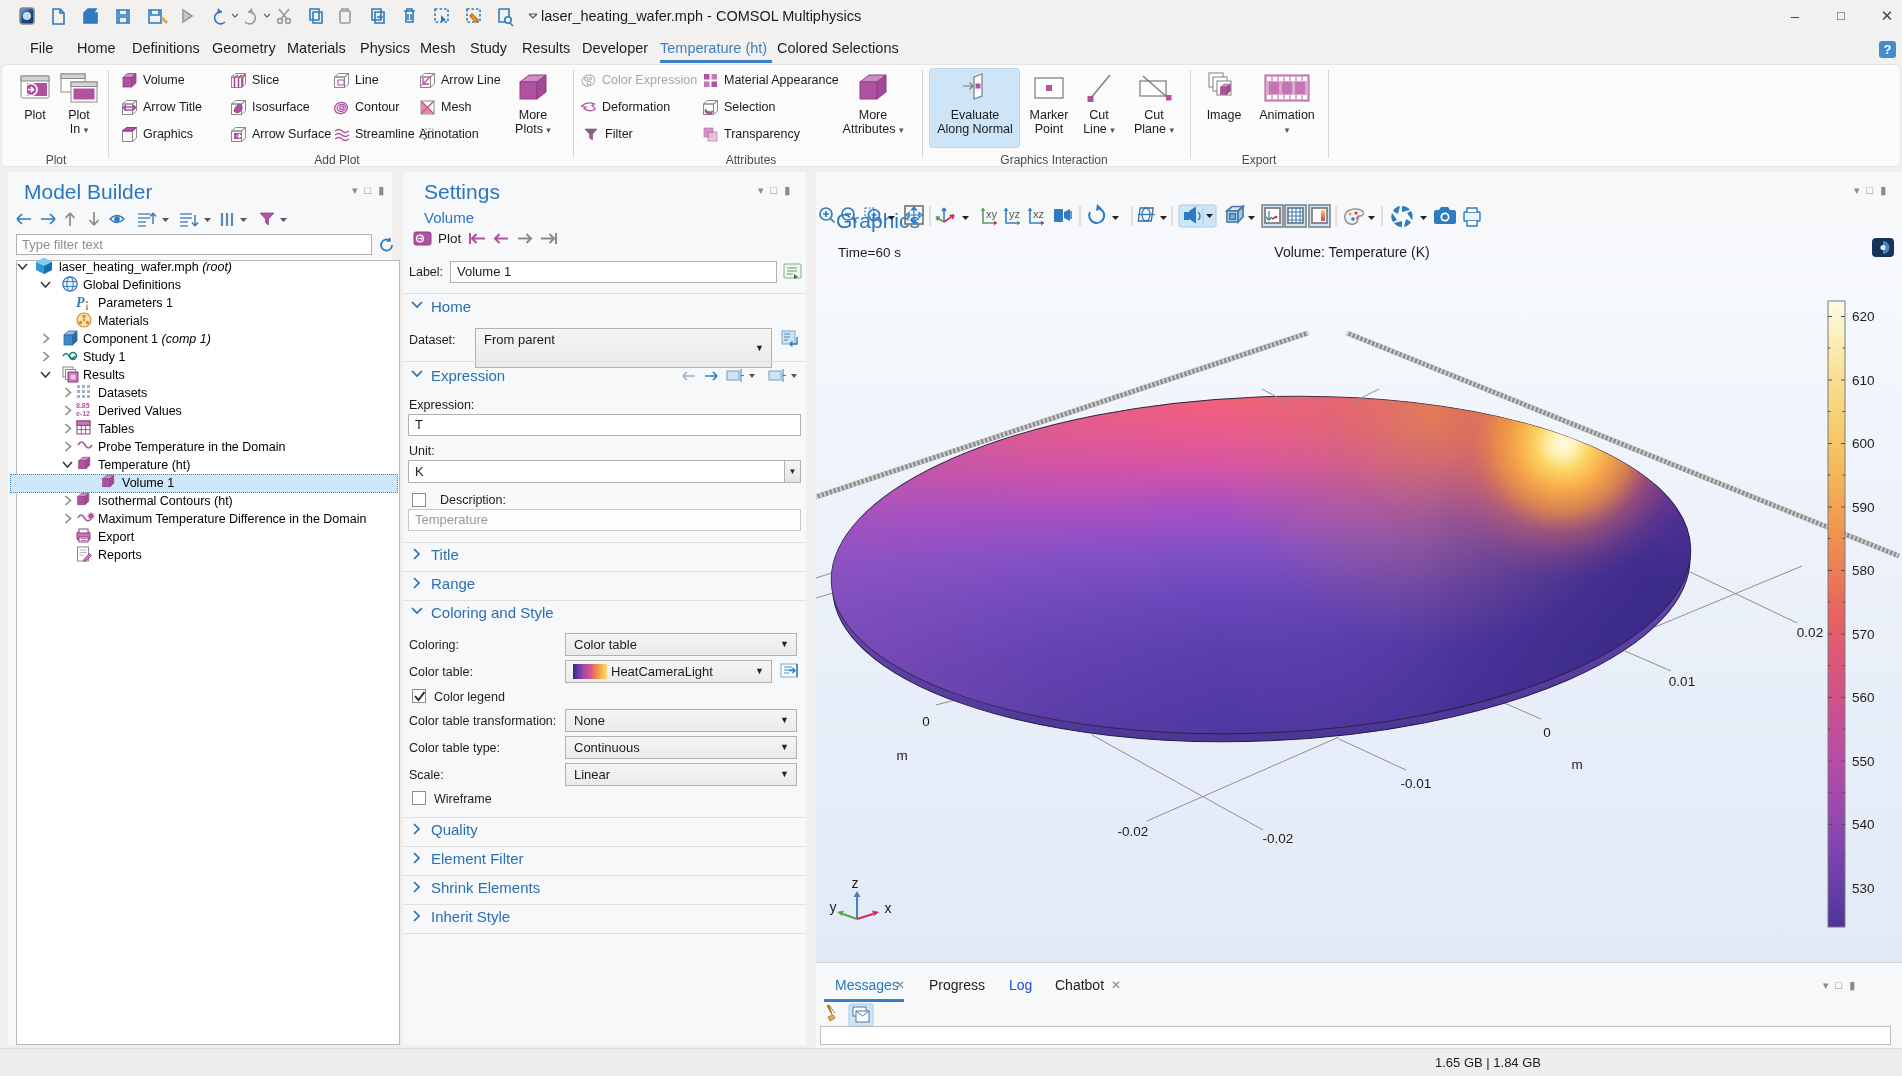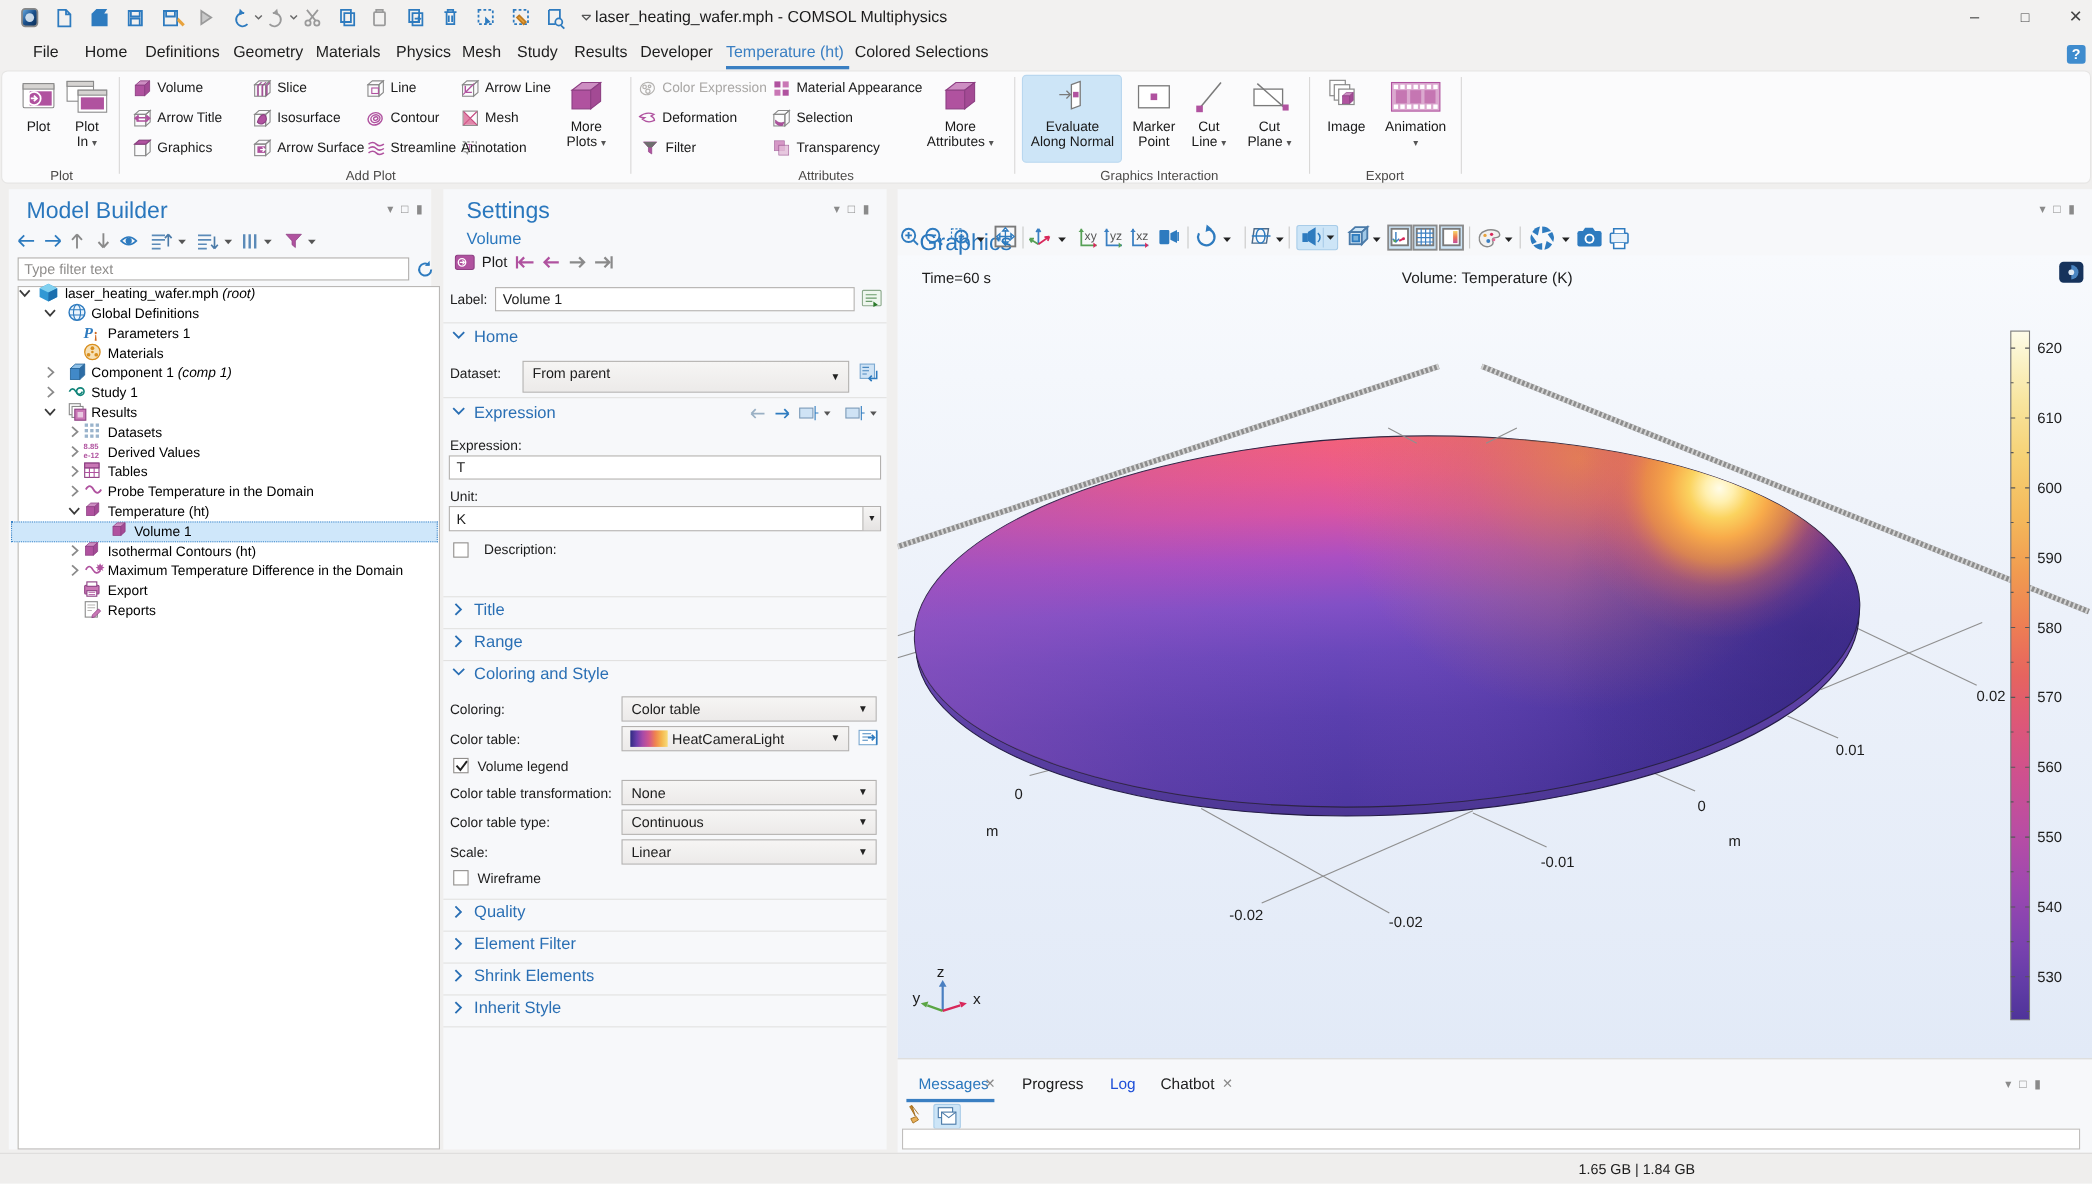--- a/index.html
+++ b/index.html
@@ -586,21 +586,21 @@
         <rect x="1" y="2" width="17" height="14" rx="1" fill="#eef6ee" stroke="#8aa88a"></rect>
         <path d="M4 6 h10 M4 9 h10 M4 12 h6" stroke="#6a9a6a"></path>
         <path d="M11 12 l4 3 l-4 2 z" fill="#2a7a2a"></path>
       </svg>
 <div style="position:absolute;left:0;top:121px;width:403px;height:1px;background:#e2e1e0;"></div>
 <svg class="abs" style="left:8px;top:128px" width="12" height="10">
         <path d="M1 2 l5 5 l5 -5" fill="none" stroke="#2a6fb4" stroke-width="1.7"></path>
       </svg>
 <div class="sechead" style="left:28px;top:126px;">Home</div>
 <div class="slabel" style="left:6px;top:161px;">Dataset:</div>
-<div class="sdrop" style="left:72px;top:156px;width:297px;height:29px;line-height:21px;">From parent<span class="arr">▼</span></div>
+<div class="sdrop" style="left:72px;top:156px;width:297px;height:40px;line-height:21px;">From parent<span class="arr">▼</span></div>
 <svg class="abs" style="left:377px;top:157px" width="22" height="22" viewBox="0 0 22 22">
         <rect x="2" y="2" width="13" height="13" fill="#cfe3f5" stroke="#7aa8d0"></rect>
         <path d="M4 5 h6 M4 8 h6 M4 11 h4" stroke="#4a88c0"></path>
         <path d="M17 8 v7 h-7 m2.5 -2.5 l-2.5 2.5 l2.5 2.5" stroke="#2e7bbf" fill="none" stroke-width="1.4"></path>
       </svg>
 <div style="position:absolute;left:0;top:189px;width:403px;height:1px;background:#e2e1e0;"></div>
 <svg class="abs" style="left:8px;top:197px" width="12" height="10">
         <path d="M1 2 l5 5 l5 -5" fill="none" stroke="#2a6fb4" stroke-width="1.7"></path>
       </svg>
 <div class="sechead" style="left:28px;top:195px;">Expression</div>
@@ -620,20 +620,21 @@
           <path d="M110 7 l3 4 l3 -4" fill="#555" stroke="none"></path>
         </g>
 </svg>
 <div class="slabel" style="left:6px;top:226px;">Expression:</div>
 <div class="sinput" style="left:5px;top:242px;width:393px;height:22px;line-height:20px;">T</div>
 <div class="slabel" style="left:6px;top:272px;">Unit:</div>
 <div class="sinput" style="left:5px;top:288px;width:393px;height:23px;line-height:21px;">K</div>
 <div class="abs" style="left:381px;top:289px;width:16px;height:21px;background:linear-gradient(#f6f5f4,#e5e3e2);border-left:1px solid #b3b1af;font-size:8px;color:#222;text-align:center;line-height:21px;">▼</div>
 <div class="cbx" style="left:9px;top:321px;"></div>
 <div class="slabel" style="left:37px;top:321px;">Description:</div>
+<div class="sinput" style="left:5px;top:337px;width:393px;height:22px;line-height:20px;color:#9a9896;border-color:#cbc9c7;background:#fdfdfd;">Temperature</div>
 <div style="position:absolute;left:0;top:370px;width:403px;height:1px;background:#e2e1e0;"></div>
 <svg class="abs" style="left:9px;top:376px" width="10" height="12">
         <path d="M2 1 l5 5 l-5 5" fill="none" stroke="#2a6fb4" stroke-width="1.7"></path>
       </svg>
 <div class="sechead" style="left:28px;top:374px;">Title</div>
 <div style="position:absolute;left:0;top:399px;width:403px;height:1px;background:#e2e1e0;"></div>
 <svg class="abs" style="left:9px;top:405px" width="10" height="12">
         <path d="M2 1 l5 5 l-5 5" fill="none" stroke="#2a6fb4" stroke-width="1.7"></path>
       </svg>
 <div class="sechead" style="left:28px;top:403px;">Range</div>
@@ -649,21 +650,21 @@
 <div class="abs" style="left:170px;top:492px;width:34px;height:15px;background:linear-gradient(90deg,#2f2b80,#6a3daa,#a84aa8,#d2568c,#ef8250,#f5b54c,#f7dc7a);"></div>
 <svg class="abs" style="left:376px;top:489px" width="22" height="22" viewBox="0 0 22 22">
         <rect x="2" y="3" width="16" height="13" fill="#fff" stroke="#7aa8d0"></rect>
         <path d="M5 6 h8 M5 9 h8 M5 12 h5" stroke="#4a88c0"></path>
         <path d="M18 3 v13 M10 9.5 h6 m-2.5 -2.5 l2.5 2.5 l-2.5 2.5" stroke="#2e7bbf" fill="none" stroke-width="1.5"></path>
       </svg>
 <div class="cbx" style="left:9px;top:517px;"></div>
 <svg class="abs" style="left:10px;top:518px" width="13" height="13">
         <path d="M2 6 l3.5 4 l6 -8" fill="none" stroke="#222" stroke-width="1.8"></path>
       </svg>
-<div class="slabel" style="left:31px;top:518px;">Volume legend</div>
+<div class="slabel" style="left:31px;top:518px;">Color legend</div>
 <div class="slabel" style="left:6px;top:542px;">Color table transformation:</div>
 <div class="sdrop" style="left:162px;top:537px;width:232px;height:23px;line-height:21px;">None<span class="arr">▼</span></div>
 <div class="slabel" style="left:6px;top:569px;">Color table type:</div>
 <div class="sdrop" style="left:162px;top:564px;width:232px;height:23px;line-height:21px;">Continuous<span class="arr">▼</span></div>
 <div class="slabel" style="left:6px;top:596px;">Scale:</div>
 <div class="sdrop" style="left:162px;top:591px;width:232px;height:23px;line-height:21px;">Linear<span class="arr">▼</span></div>
 <div class="cbx" style="left:9px;top:619px;"></div>
 <div class="slabel" style="left:31px;top:620px;">Wireframe</div>
 <div style="position:absolute;left:0;top:645px;width:403px;height:1px;background:#e2e1e0;"></div>
 <svg class="abs" style="left:9px;top:651px" width="10" height="12">

